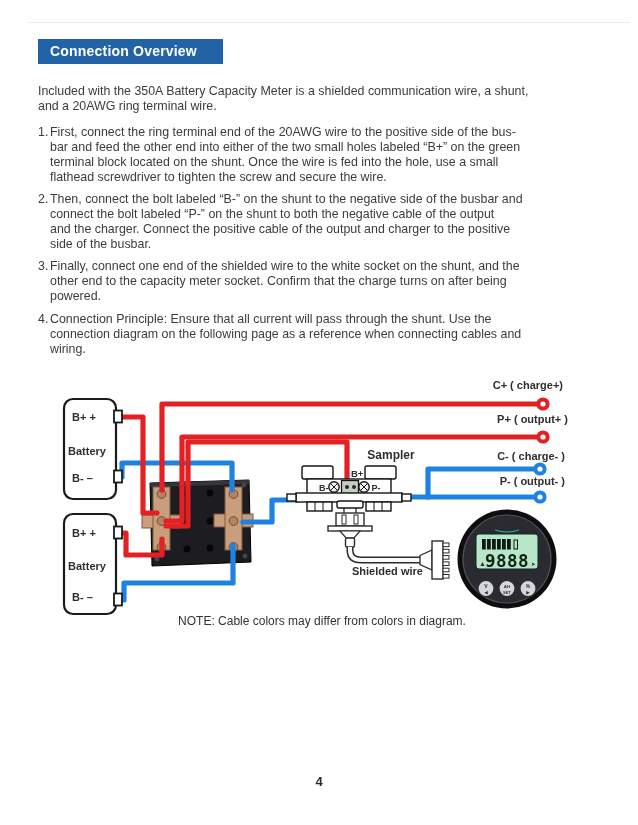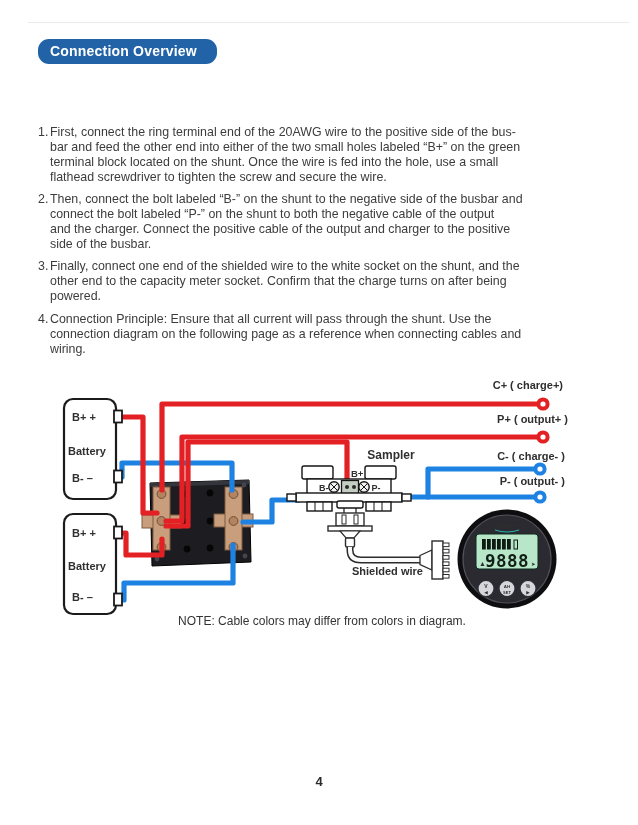--- a/index.html
+++ b/index.html
@@ -1,20 +1,20 @@
 <!DOCTYPE html>
 <html><head>
 <meta charset="utf-8">
 <style>
   html,body{margin:0;padding:0;background:#ffffff;}
   body{width:638px;height:825px;font-family:"Liberation Sans",sans-serif;}
   .page{position:relative;width:638px;height:825px;background:#fff;overflow:hidden;}
   .topline{position:absolute;left:28px;top:22px;width:602px;height:1px;background:#ececec;}
   .chip{position:absolute;left:38px;top:39px;background:#2263a7;color:#fff;
-        font-size:14px;font-weight:700;padding:4px 20px 5px 12px;letter-spacing:.2px;border-radius:11px;}
+        font-size:14px;font-weight:700;padding:4px 26px 5px 12px;letter-spacing:.2px;}
   .intro{position:absolute;left:38px;top:84px;width:575px;font-size:12.4px;line-height:15px;
          color:#3c3c3c;white-space:pre-line;}
   .li{position:absolute;left:38px;width:575px;font-size:12.4px;line-height:15px;color:#3c3c3c;}
   .li .num{position:absolute;left:0;top:0;}
   .li .txt{display:block;margin-left:12px;white-space:pre-line;}
   #item1{top:125px;} #item2{top:192px;} #item3{top:259px;} #item4{top:312px;}
   .pageno{position:absolute;left:0;top:774px;width:638px;text-align:center;
           font-size:13px;font-weight:700;color:#2b2b2b;}
   svg.diagram{position:absolute;left:55px;top:370px;}
   svg text{font-family:"Liberation Sans",sans-serif;fill:#2f2f2f;}
@@ -27,20 +27,22 @@
        letter-spacing:.5px;fill:#121f16;}
 </style>
 </head>
 <body>
 
 <div class="page">
   <div class="topline"></div>
 
   <div class="chip">Connection Overview</div>
 
+  <div class="intro">Included with the 350A Battery Capacity Meter is a shielded communication wire, a shunt,
+and a 20AWG ring terminal wire.</div>
 
   <div class="li" id="item1">
     <span class="num">1.</span>
     <span class="txt">First, connect the ring terminal end of the 20AWG wire to the positive side of the bus-
 bar and feed the other end into either of the two small holes labeled “B+” on the green
 terminal block located on the shunt. Once the wire is fed into the hole, use a small
 flathead screwdriver to tighten the screw and secure the wire.</span>
   </div>
   <div class="li" id="item2">
     <span class="num">2.</span>

